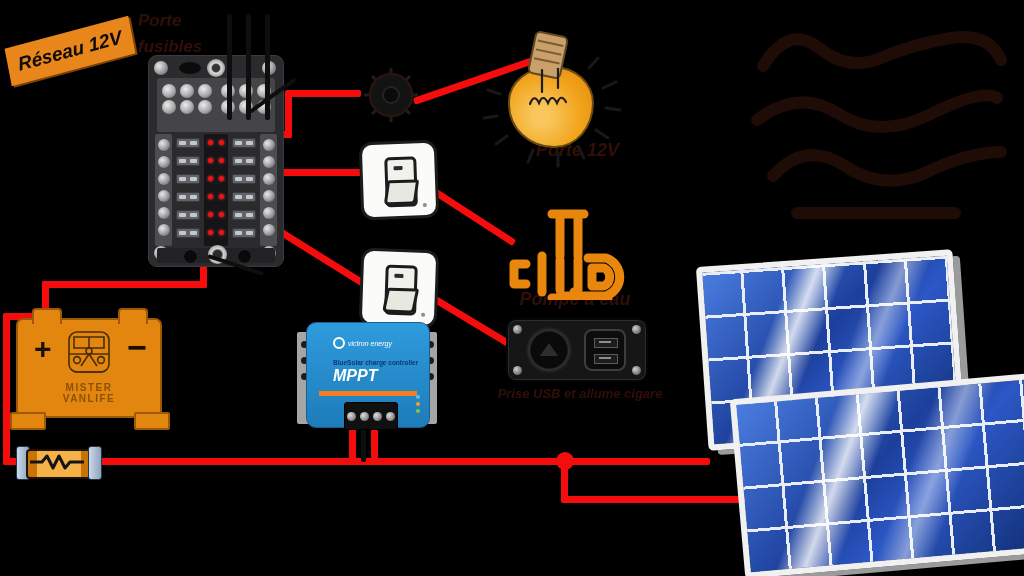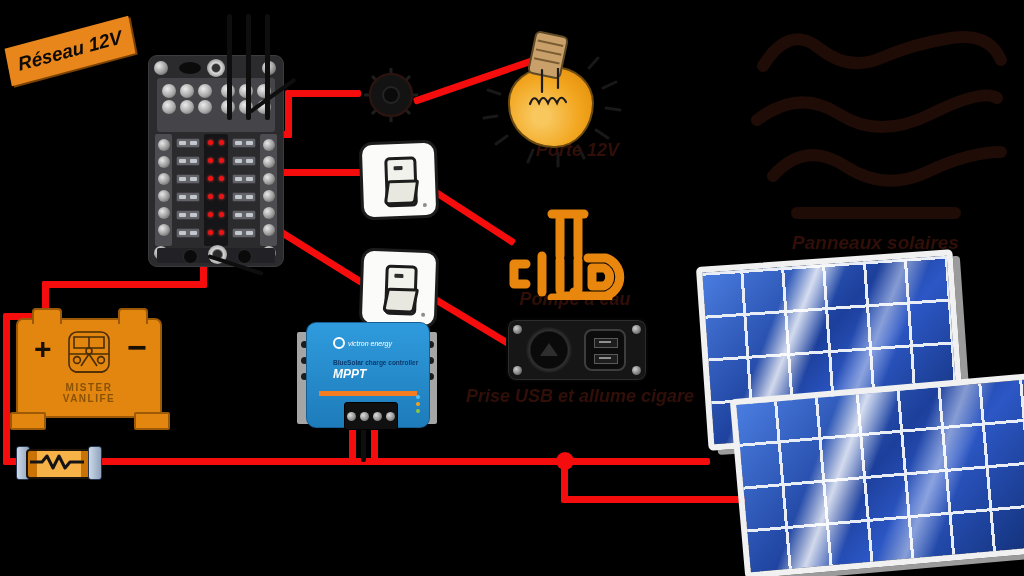--- a/index.html
+++ b/index.html
@@ -93,21 +93,21 @@
   .usbport i::after{content:"";position:absolute;left:4px;top:2px;width:12px;height:2px;background:#8f8f8f;}
   
   .mppt-bracket{position:absolute;top:332px;width:14px;height:92px;background:#a5a5a5;border-radius:2px;z-index:2;}
   .mppt-bracket i{display:block;width:7px;height:7px;border-radius:50%;background:#1c1c1c;margin:9px auto 0 auto;}
   .mppt{position:absolute;left:306px;top:322px;width:122px;height:104px;border-radius:10px;
         background:linear-gradient(180deg,#2f9bdd,#1e7cba);border:1px solid #145f93;z-index:2;}
   .vlogo{position:absolute;left:26px;top:14px;display:flex;align-items:center;color:#fff;
          font-size:7px;font-style:italic;white-space:nowrap;}
   .vlogo b{width:8px;height:8px;border-radius:50%;border:2px solid #fff;margin-right:3px;display:inline-block;}
   .mppt-line{position:absolute;left:26px;top:36px;color:#0b3a6e;font-size:6.5px;font-weight:700;white-space:nowrap;}
-  .mppt-model{position:absolute;left:26px;top:44px;color:#fff;font-size:12px;font-weight:700;font-style:italic;}
+  .mppt-model{position:absolute;left:26px;top:44px;color:#fff;font-size:16px;font-weight:700;font-style:italic;}
   .mppt-stripe{position:absolute;left:12px;top:68px;width:98px;height:5px;background:#f57d1f;}
   .mppt-leds{position:absolute;right:9px;top:72px;}
   .mppt-leds i{display:block;width:4px;height:4px;border-radius:50%;margin-bottom:3px;}
   .mppt-term{position:absolute;left:344px;top:402px;width:52px;height:26px;background:#101010;border:1px solid #000;
              border-radius:3px;display:flex;align-items:center;justify-content:space-around;z-index:2;}
   .mppt-term i{width:9px;height:9px;border-radius:50%;background:radial-gradient(circle at 35% 35%,#dedede,#8d8d8d 60%,#4a4a4a);}
   
   .solar{position:absolute;border:6px solid #f1f1f1;border-radius:5px;z-index:3;
      box-shadow:8px 6px 0 -1px #9b9b9b;
      background:
@@ -158,20 +158,24 @@
   <div class="wire" style="left:280px;top:169px;width:84px;height:7px;"></div>
   <div class="wire diag" style="left:427px;top:183px;width:104px;height:7px;transform:rotate(33deg);"></div>
 
   <div class="wire diag" style="left:280px;top:228px;width:97px;height:7px;transform:rotate(32deg);"></div>
   <div class="wire diag" style="left:427px;top:291px;width:96px;height:7px;transform:rotate(31deg);"></div>
 
   <div class="banner">
     <span>Réseau 12V</span>
   </div>
 
+  <div class="lbl" style="left:138px;top:8px;width:70px;font-size:17px;line-height:26px;text-align:left;">
+    <div>Porte</div>
+    <div>fusibles</div>
+  </div>
 
   <div class="fusebox">
     <div class="screw" style="left:5px;top:5px;width:14px;height:14px;"></div>
     <div class="screw" style="left:113px;top:5px;width:14px;height:14px;"></div>
     <div class="screw" style="left:5px;top:190px;width:14px;height:14px;"></div>
     <div class="screw" style="left:113px;top:190px;width:14px;height:14px;"></div>
     <div class="fb-oval"></div>
     <div class="fb-ring"></div>
     <div class="fb-top">
       <div class="tgroup" style="left:3px;top:5px;">
@@ -413,21 +417,21 @@
     <div class="up-screw" style="left:5px;top:5px;"></div>
     <div class="up-screw" style="right:5px;top:5px;"></div>
     <div class="up-screw" style="left:5px;bottom:5px;"></div>
     <div class="up-screw" style="right:5px;bottom:5px;"></div>
     <div class="socket12"></div>
     <div class="usbport">
       <i style="top:7px;"></i>
         <i style="top:23px;"></i>
     </div>
   </div>
-  <div class="lbl" style="left:460px;top:386px;width:240px;font-size:18px;">Prise USB et allume cigare</div>
+  <div class="lbl" style="left:460px;top:386px;width:240px;font-size:13px;">Prise USB et allume cigare</div>
 
   <div class="mppt-bracket" style="left:297px;">
       <i></i>
       <i></i>
       <i></i>
     </div>
   <div class="mppt-bracket" style="left:423px;">
       <i></i>
       <i></i>
       <i></i>
@@ -446,17 +450,16 @@
         <i style="background:#8cc63f;"></i>
     </div>
   </div>
   <div class="mppt-term">
       <i></i>
       <i></i>
       <i></i>
       <i></i>
     </div>
 
-  <div class="lbl" style="left:778px;top:232px;width:195px;font-size:19px;">Panneaux solaires</div>
   <div class="solar back"></div>
   <div class="solar front"></div>
 
 </div>
 
 </body></html>

